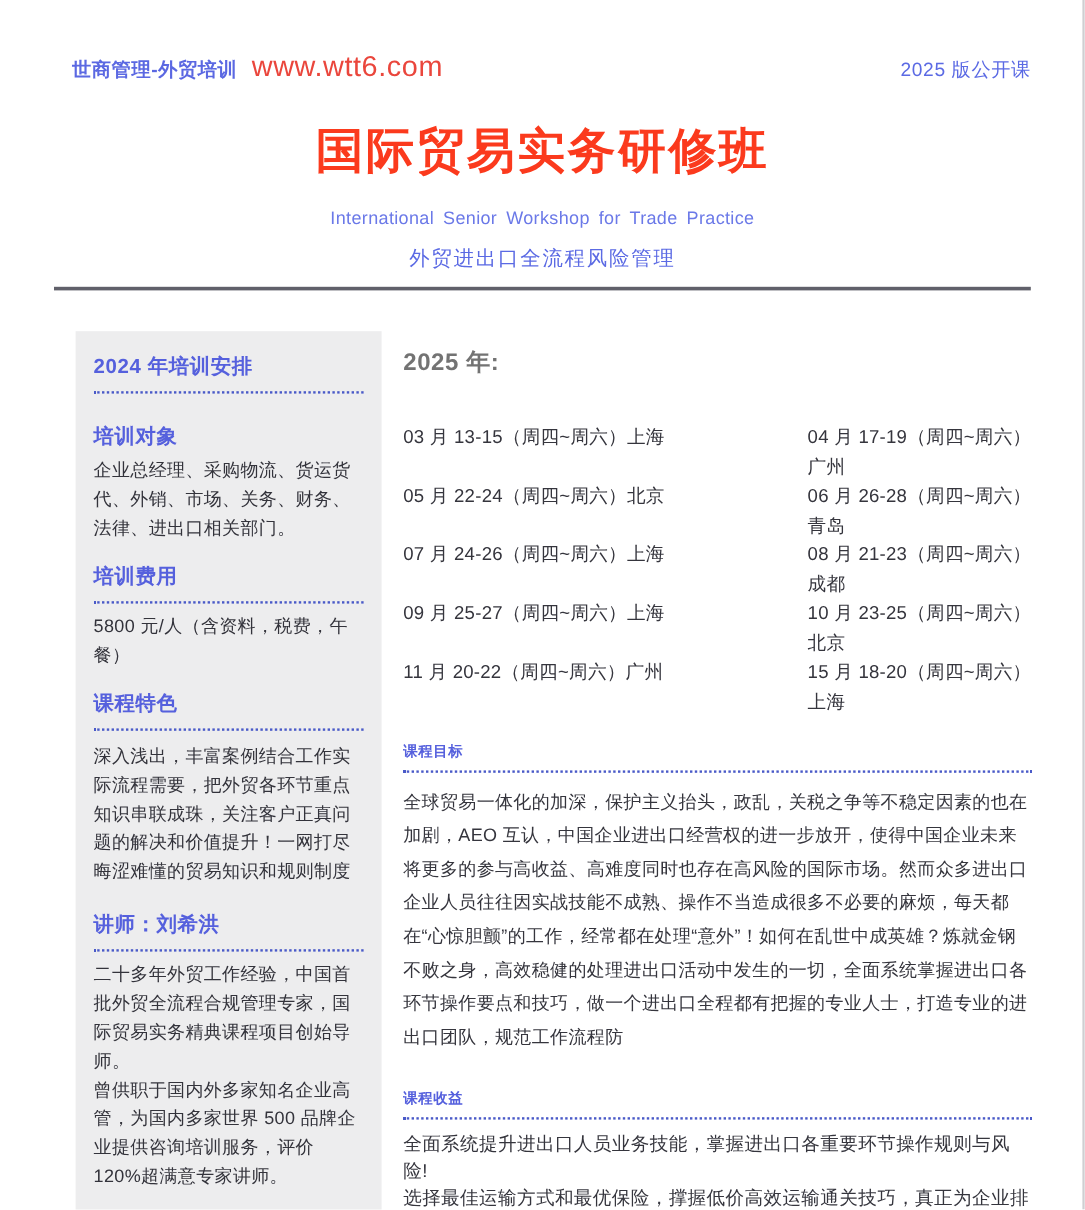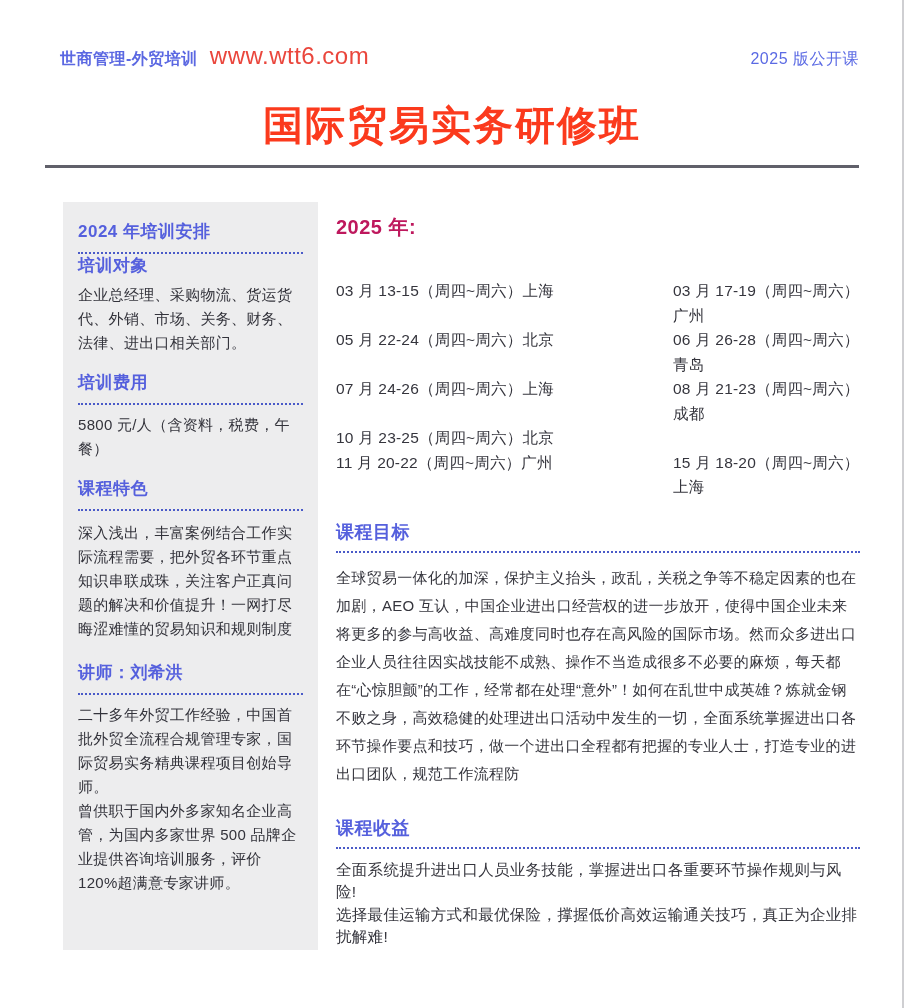--- a/index.html
+++ b/index.html
@@ -25,48 +25,50 @@
 
   
   .content { display:flex; align-items:flex-start; margin:34px 44px 0 63px; height:748px; }
 
   
   .sidebar { width:255px; flex:0 0 255px; height:748px; background:#ededee; padding:18px 15px 0 15px; overflow:hidden; }
   .side-h { color:#5560dd; font-size:17px; font-weight:bold; letter-spacing:0.5px; }
   .side-dotted { border-bottom:2px dotted #4a5ac8; margin-top:9px; }
   .side-text { font-size:15px; line-height:24px; letter-spacing:0.3px; color:#33333b; }
   .mt8 { margin-top:8px; } .mt6 { margin-top:6px; } .mt10 { margin-top:10px; }
-  .mt16 { margin-top:16px; } .mt20 { margin-top:20px; } .mt24 { }
+  .mt16 { margin-top:16px; } .mt20 { margin-top:20px; } .mt24 { margin-top:24px; }
 
   
   .main { flex:1; margin-left:18px; padding-top:12px; }
-  .year-title { color:#be185d; font-size:20px; font-weight:bold; letter-spacing:0.5px; }
+  .year-title { color:#737373; font-size:20px; font-weight:bold; letter-spacing:0.5px; }
   .schedule { margin-top:38px; }
   .schedule-row { display:flex; font-size:15.5px; line-height:24.5px; letter-spacing:0.2px; }
   .schedule-left { width:337px; flex:0 0 337px; }
-  .section-h { color:#5560dd; font-size:18px; font-weight:bold; letter-spacing:0.5px; }
+  .section-h { color:#5560dd; font-size:12px; font-weight:bold; letter-spacing:0.5px; }
   .main-dotted { border-bottom:2px dotted #4a5ac8; margin-top:7px; }
   .objectives { margin-top:20px; }
   .objectives-text { margin-top:11px; font-size:15px; line-height:28px; letter-spacing:0.3px; }
   .benefits { margin-top:28px; }
   .benefit-list { margin-top:10px; }
   .benefit-line { font-size:15.5px; line-height:22.5px; letter-spacing:0.3px; }
 </style>
 </head>
 <body>
 
 <div class="page">
 
   <div class="header">
     <div class="brand-row">
       <span class="brand">世商管理-外贸培训</span>
       <a class="brand-url">www.wtt6.com</a>
       <span class="edition">2025 版公开课</span>
     </div>
     <div class="page-title">国际贸易实务研修班</div>
+    <div class="subtitle-en">International Senior Workshop for Trade Practice</div>
+    <div class="subtitle-cn">外贸进出口全流程风险管理</div>
     <hr class="header-rule">
   </div>
 
   <div class="content">
 
     <div class="sidebar">
       <div class="side-h">2024 年培训安排</div>
       <div class="side-dotted"></div>
 
       <div class="side-h mt24">培训对象</div>
@@ -86,31 +88,32 @@
       <div class="side-text">曾供职于国内外多家知名企业高管，为国内多家世界 500 品牌企业提供咨询培训服务，评价 120%超满意专家讲师。</div>
 
     </div>
 
     <div class="main">
       <div class="year-title">2025 年:</div>
 
       <div class="schedule">
         <div class="schedule-row">
           <span class="schedule-left">03 月 13-15（周四~周六）上海</span>
-          <span>03 月 17-19（周四~周六）广州</span>
+          <span>04 月 17-19（周四~周六）广州</span>
         </div>
         <div class="schedule-row">
           <span class="schedule-left">05 月 22-24（周四~周六）北京</span>
           <span>06 月 26-28（周四~周六）青岛</span>
         </div>
         <div class="schedule-row">
           <span class="schedule-left">07 月 24-26（周四~周六）上海</span>
           <span>08 月 21-23（周四~周六）成都</span>
         </div>
         <div class="schedule-row">
+          <span class="schedule-left">09 月 25-27（周四~周六）上海</span>
           <span>10 月 23-25（周四~周六）北京</span>
         </div>
         <div class="schedule-row">
           <span class="schedule-left">11 月 20-22（周四~周六）广州</span>
           <span>15 月 18-20（周四~周六）上海</span>
         </div>
       </div>
 
       <div class="objectives">
         <div class="section-h">课程目标</div>

